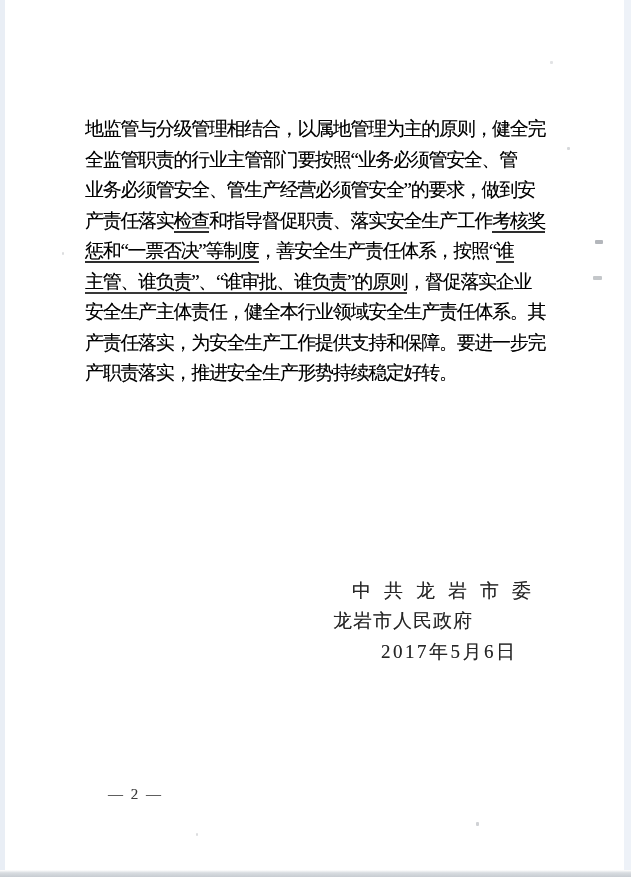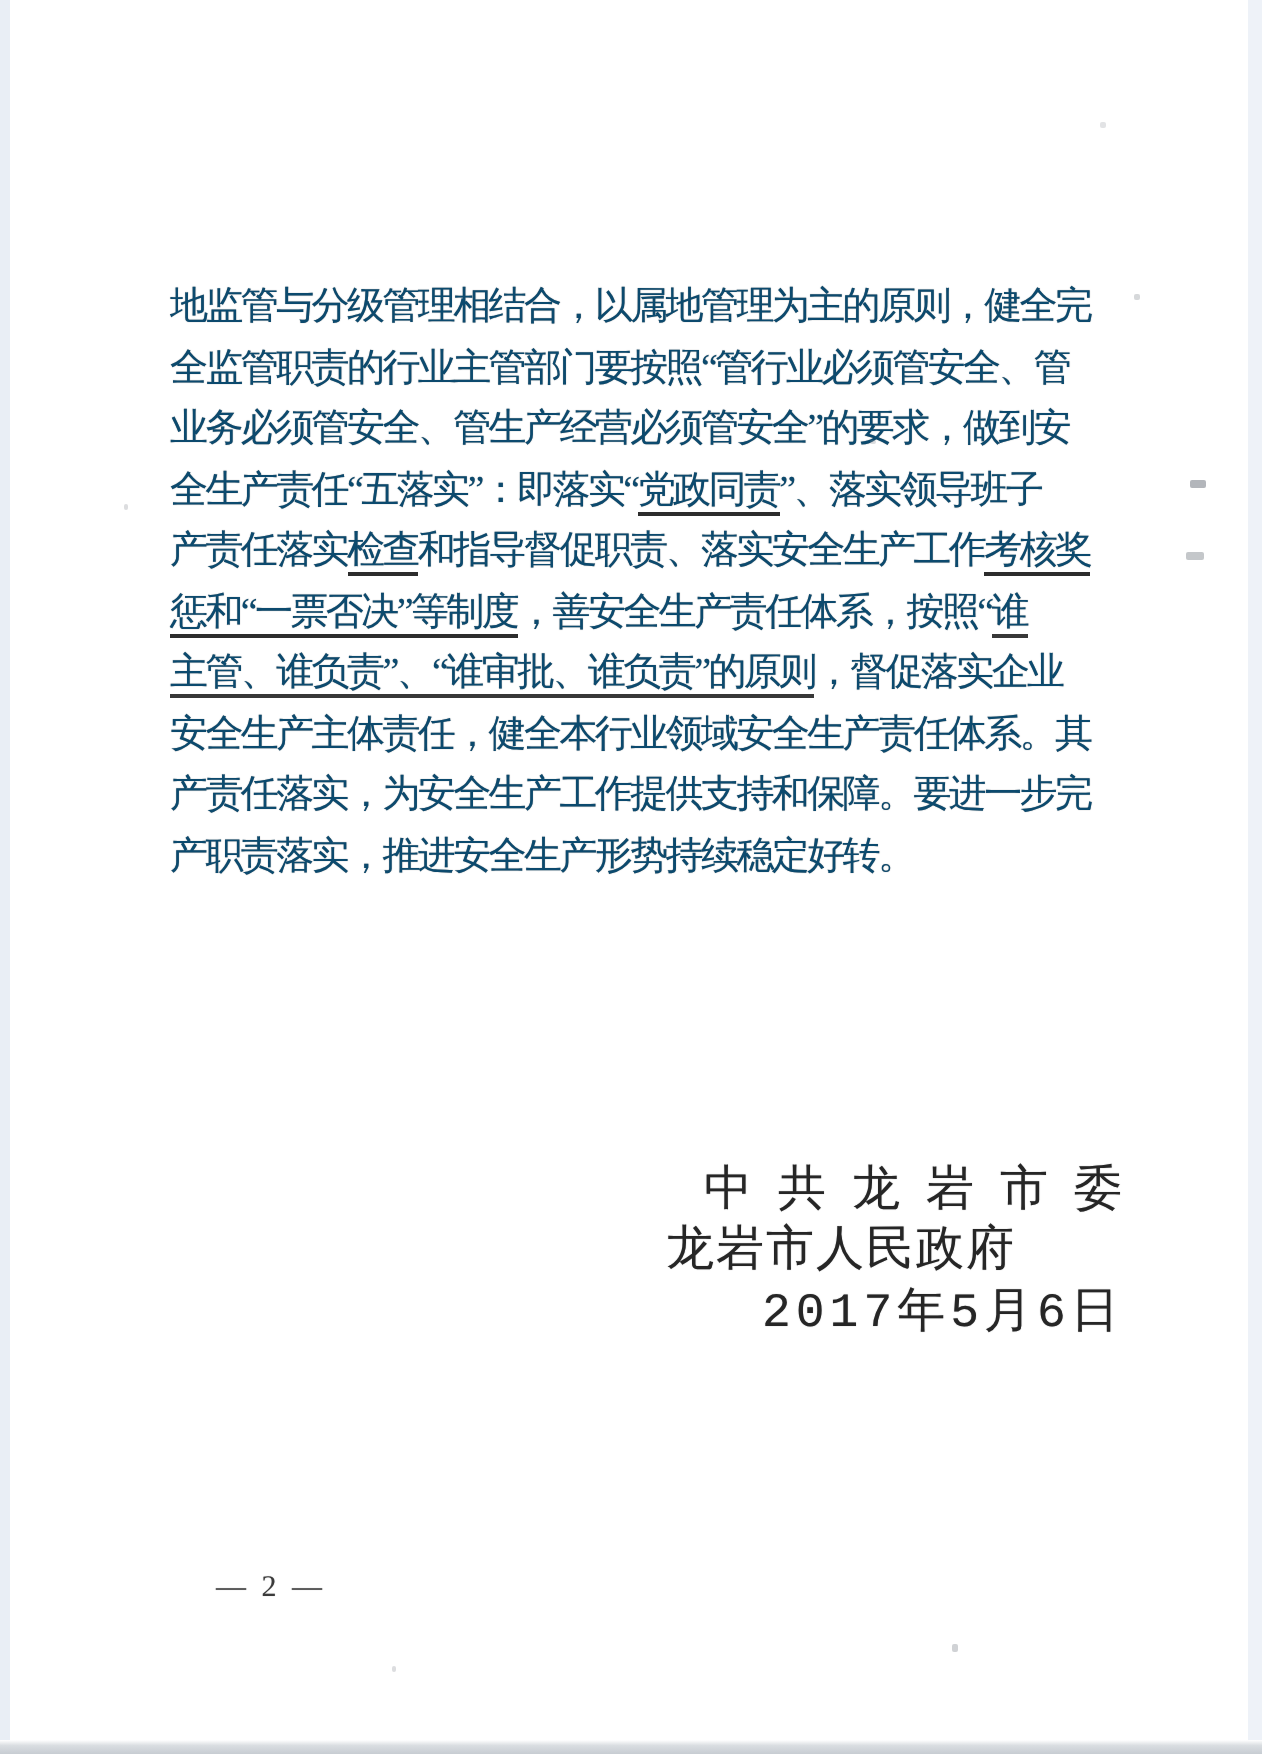--- a/index.html
+++ b/index.html
@@ -23,22 +23,21 @@
     position:absolute;right:0;top:0;width:7px;height:877px;
     background:#eef2f8;
   }
   .edge-bottom{
     position:absolute;left:0;bottom:0;width:631px;height:7px;
     background:linear-gradient(#ffffff,#d9dde1 40%,#c7ccd2);
   }
   
   .body-text{
     position:absolute;left:85px;top:114px;width:480px;
-    color:#0c4a6e;
-    margin-top:25px;
+    color:#000000;
   }
   .line{
     height:30.5px;
     line-height:30.5px;
     font-size:19px;
     letter-spacing:-1.3px;
     white-space:nowrap;
     text-shadow:0 0 0.5px rgba(40,40,40,.55);
   }
   .ul{
@@ -48,24 +47,23 @@
   .ul.wavy{
     border-bottom:2px solid #383838;
   }
   
   .signature{
     position:absolute;left:0;top:0;width:631px;
     color:#262626;
   }
   .sig-line{
     position:absolute;
-    font-size:24px;
+    font-size:19px;
     white-space:nowrap;
     text-shadow:0 0 0.5px rgba(40,40,40,.5);
-    font-family:Liberation Mono, monospace;
   }
   .sig-committee{left:352px;top:578px;letter-spacing:13px;}
   .sig-government{left:333px;top:608px;letter-spacing:1px;}
   .sig-date{left:381px;top:639px;letter-spacing:2.5px;text-align:right;}
   
   .page-number{
     position:absolute;left:108px;top:786px;
     font-size:15px;color:#3b3b3b;letter-spacing:2px;
     text-shadow:0 0 0.5px rgba(40,40,40,.4);
   }
@@ -84,23 +82,22 @@
 <body>
 
 <div class="page">
 
   <div class="edge-left"></div>
   <div class="edge-right"></div>
   <div class="edge-bottom"></div>
 
   <div class="body-text" id="body-text">
       <div class="line"><span>地监管与分级管理相结合，以属地管理为主的原则，健全完</span></div>
-      <div class="line"><span>全监管职责的行业主管部门要按照“管行业必须管安全、管</span></div>
+      <div class="line"><span>全监管职责的行业主管部门要按照“业务必须管安全、管</span></div>
       <div class="line"><span>业务必须管安全、管生产经营必须管安全”的要求，做到安</span></div>
-      <div class="line"><span>全生产责任“五落实”：即落实“</span><span class="ul">党政同责</span><span>”、落实领导班子</span></div>
       <div class="line"><span>产责任落实</span><span class="ul">检查</span><span>和指导督促职责、落实安全生产工作</span><span class="ul">考核奖</span></div>
       <div class="line"><span class="ul">惩和“一票否决”等制度</span><span>，善安全生产责任体系，按照“</span><span class="ul wavy">谁</span></div>
       <div class="line"><span class="ul wavy">主管、谁负责”、“谁审批、谁负责”的原则</span><span>，督促落实企业</span></div>
       <div class="line"><span>安全生产主体责任，健全本行业领域安全生产责任体系。其</span></div>
       <div class="line"><span>产责任落实，为安全生产工作提供支持和保障。要进一步完</span></div>
       <div class="line"><span>产职责落实，推进安全生产形势持续稳定好转。</span></div>
     </div>
 
   <div class="signature">
     <div class="sig-line sig-committee">中共龙岩市委</div>

